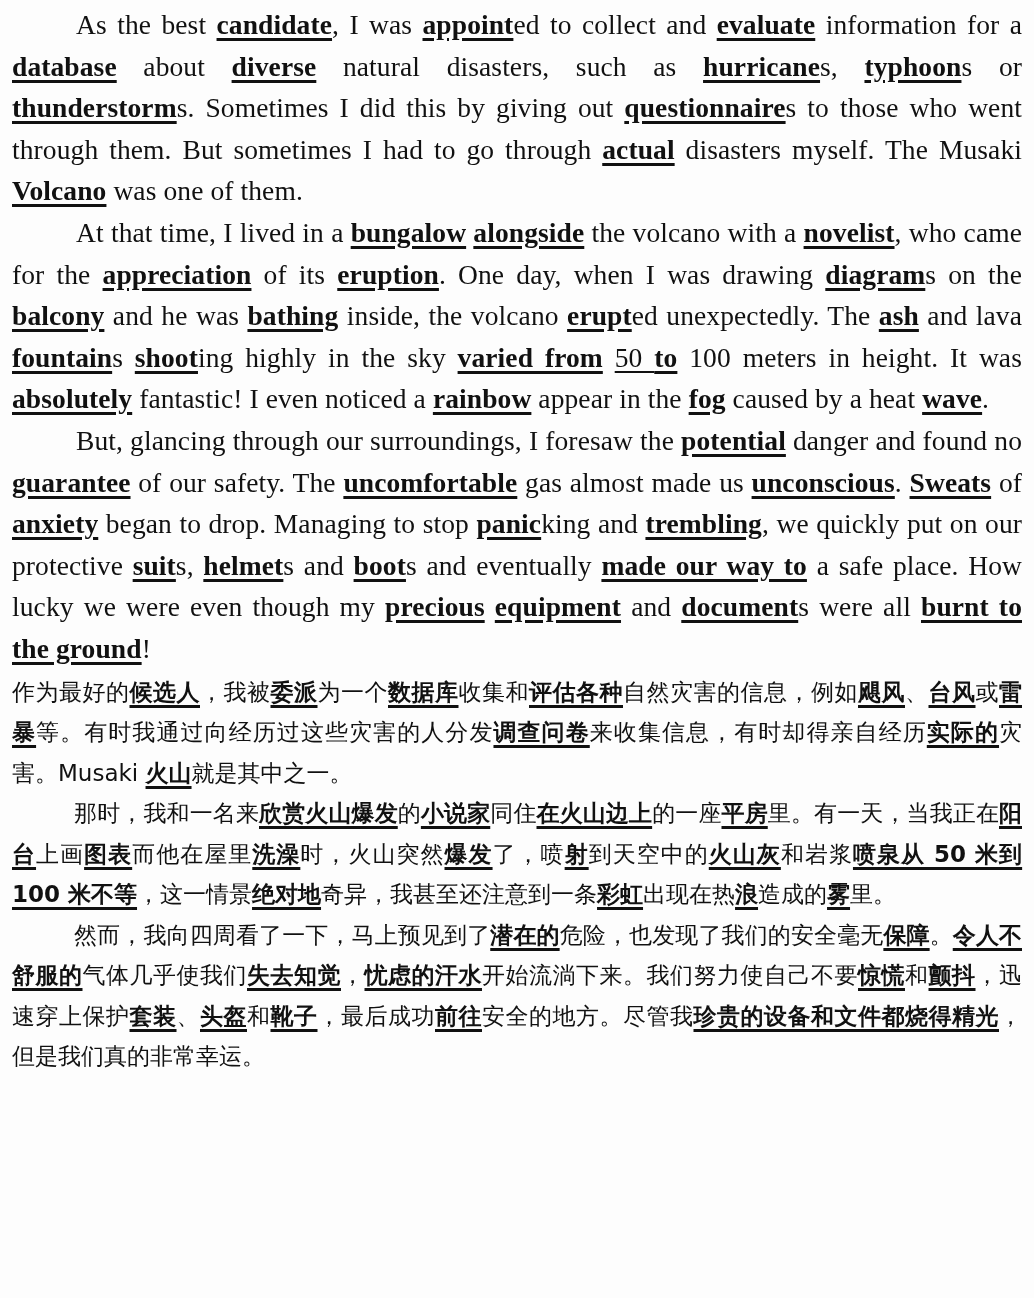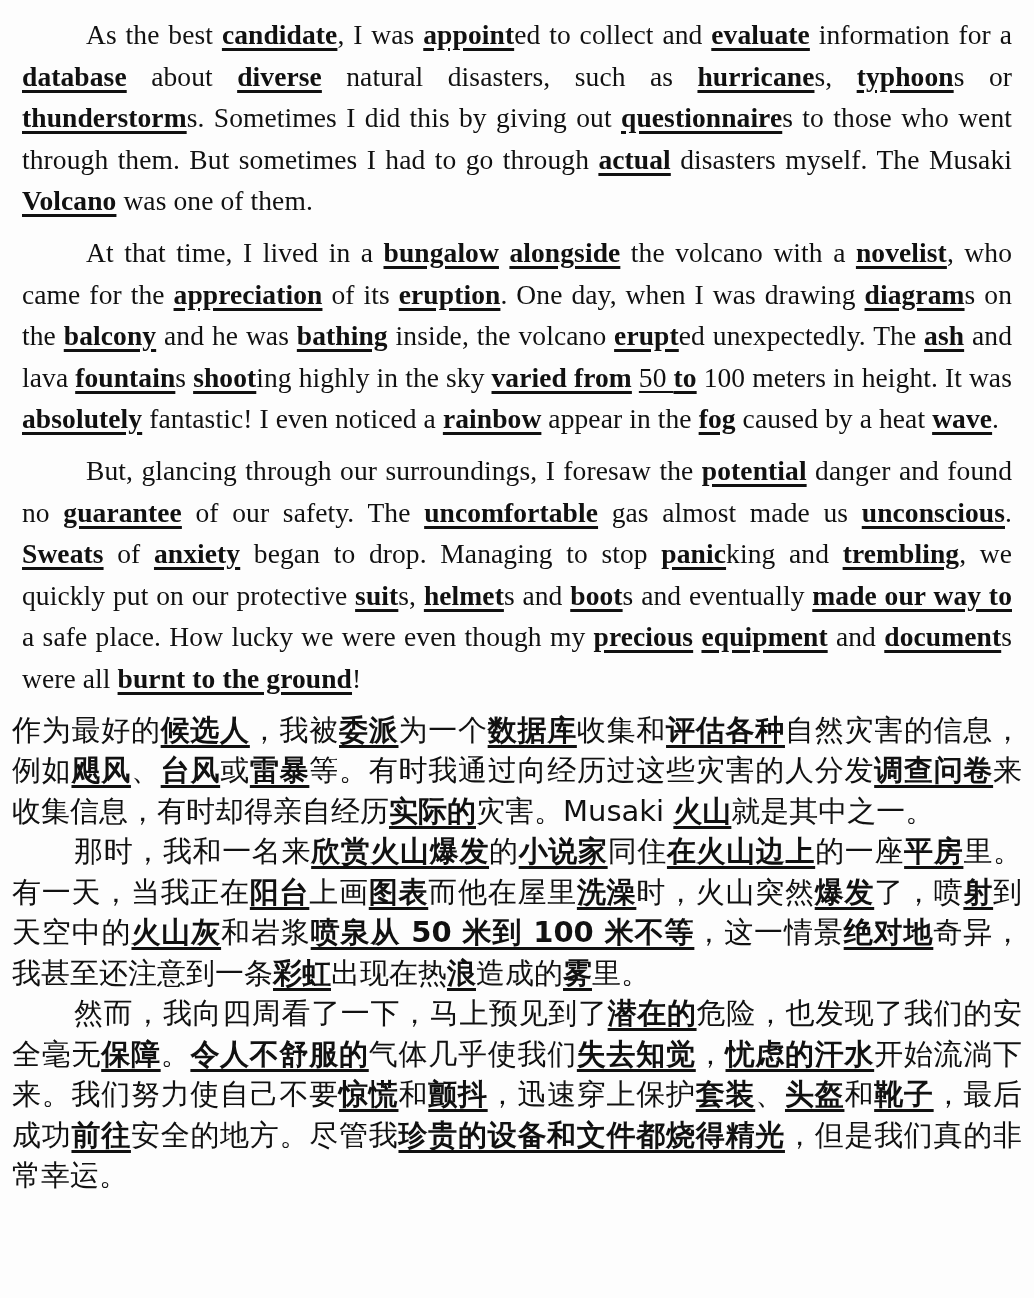--- a/index.html
+++ b/index.html
@@ -23,26 +23,26 @@
     .en {
       font-family: "Liberation Serif", "DejaVu Serif", serif;
       font-size: 27.5px;
       line-height: 41.6px;
       text-align: justify;
       text-align-last: left;
       margin: 0;
       letter-spacing: 0.1px;
     }
     .en p {
-      margin: 10px;
+      margin: 0;
       text-indent: 64px;
     }
     .zh {
       font-family: "DejaVu Sans", "Liberation Sans", sans-serif;
-      font-size: 29px;
+      font-size: 23px;
       line-height: 40.5px;
       text-align: justify;
       margin: 0;
       margin-top: 2px;
     }
     .zh p {
       margin: 0;
       text-indent: 62px;
     }
     .zh p.first {

